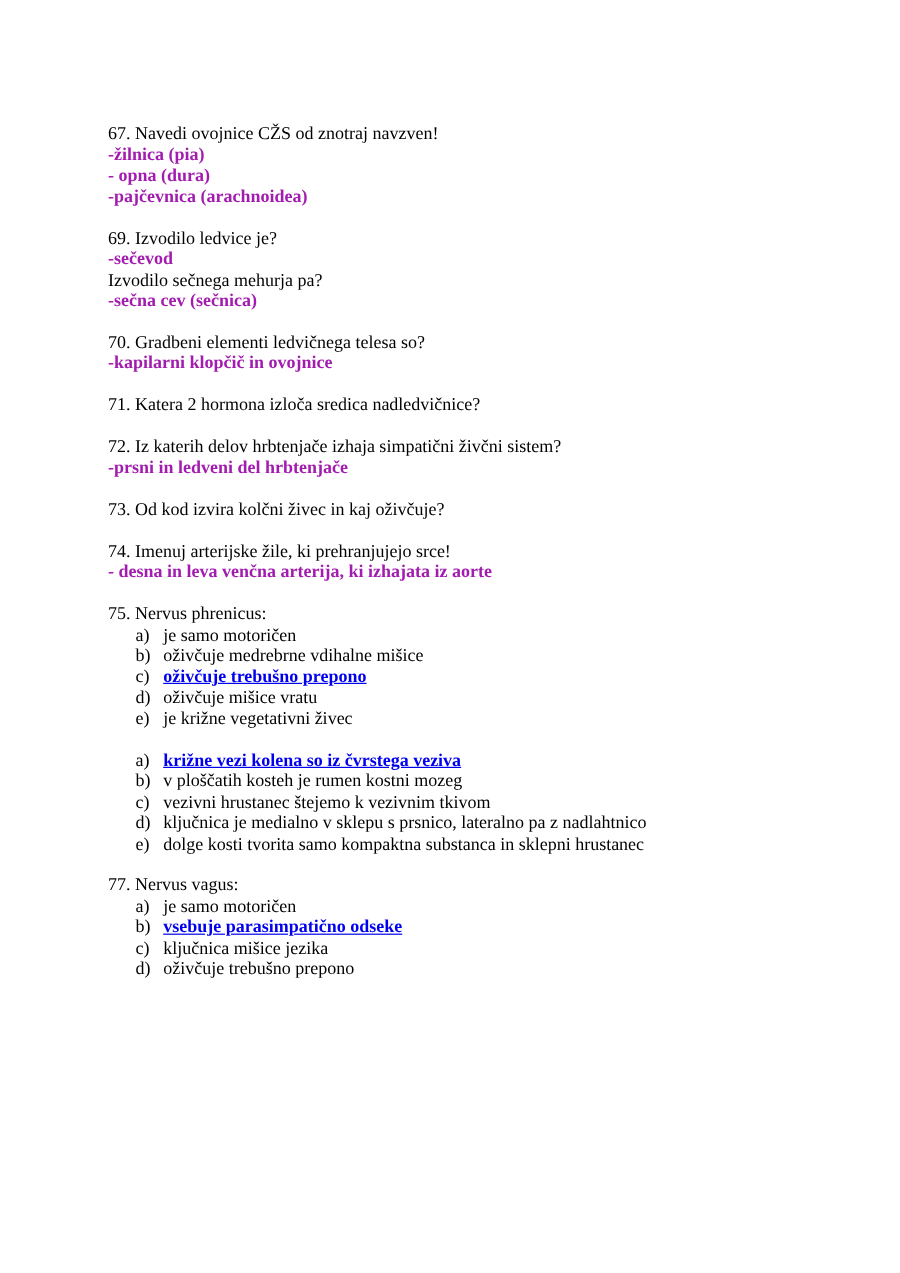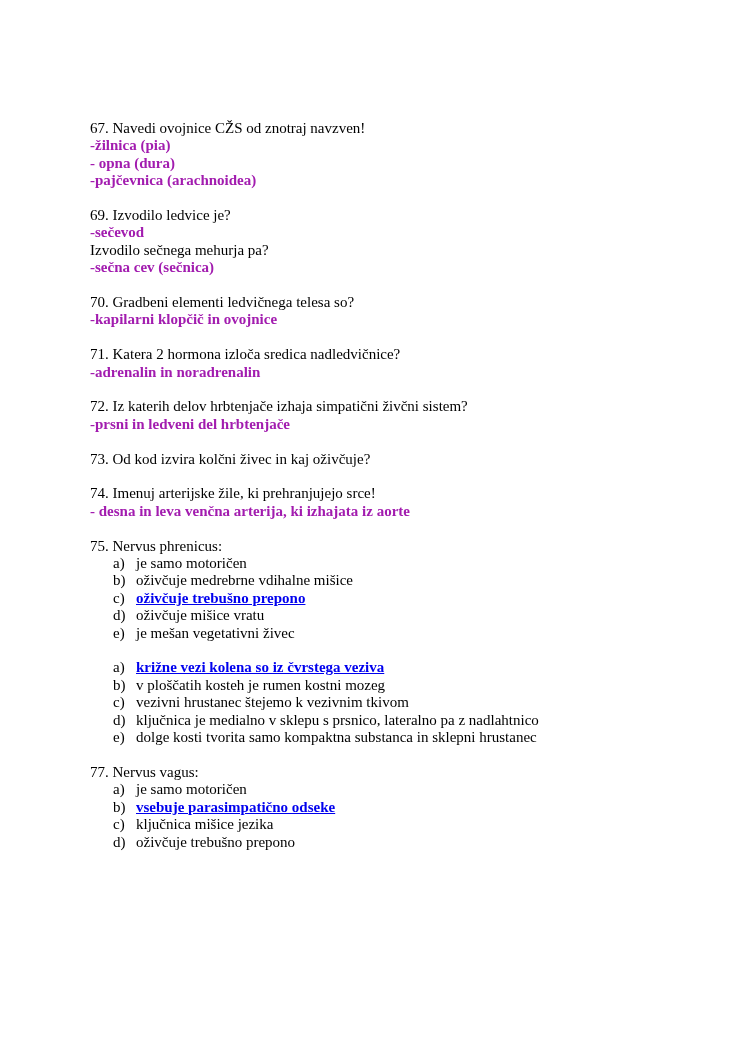--- a/index.html
+++ b/index.html
@@ -10,21 +10,21 @@
   body {
     width: 750px;
     height: 1061px;
     position: relative;
     overflow: hidden;
     font-family: "Liberation Serif", serif;
   }
   .doc {
     position: absolute;
     left: 90px;
-    top: 120px;
+    top: 104px;
     width: 585px;
     font-size: 15px;
     line-height: 17.4px;
     color: #000000;
   }
   .block {
     margin-bottom: 17.4px;
   }
   .block:last-child {
     margin-bottom: 0;
@@ -81,21 +81,20 @@
     <div class="ln a">-sečna cev (sečnica)</div>
   </div>
 
   <div class="block">
     <div class="ln q">70. Gradbeni elementi ledvičnega telesa so?</div>
     <div class="ln a">-kapilarni klopčič in ovojnice</div>
   </div>
 
   <div class="block">
     <div class="ln q">71. Katera 2 hormona izloča sredica nadledvičnice?</div>
-    <div class="ln a">-adrenalin in noradrenalin</div>
   </div>
 
   <div class="block">
     <div class="ln q">72. Iz katerih delov hrbtenjače izhaja simpatični živčni sistem?</div>
     <div class="ln a">-prsni in ledveni del hrbtenjače</div>
   </div>
 
   <div class="block">
     <div class="ln q">73. Od kod izvira kolčni živec in kaj oživčuje?</div>
   </div>
@@ -118,21 +117,21 @@
     <div class="ln opt correct">
       <span class="letter">c)</span>
       <span class="otext">oživčuje trebušno prepono</span>
     </div>
     <div class="ln opt">
       <span class="letter">d)</span>
       <span class="otext">oživčuje mišice vratu</span>
     </div>
     <div class="ln opt">
       <span class="letter">e)</span>
-      <span class="otext">je mešan vegetativni živec</span>
+      <span class="otext">je križne vegetativni živec</span>
     </div>
   </div>
 
   <div class="block">
     <div class="ln opt correct">
       <span class="letter">a)</span>
       <span class="otext">križne vezi kolena so iz čvrstega veziva</span>
     </div>
     <div class="ln opt">
       <span class="letter">b)</span>

